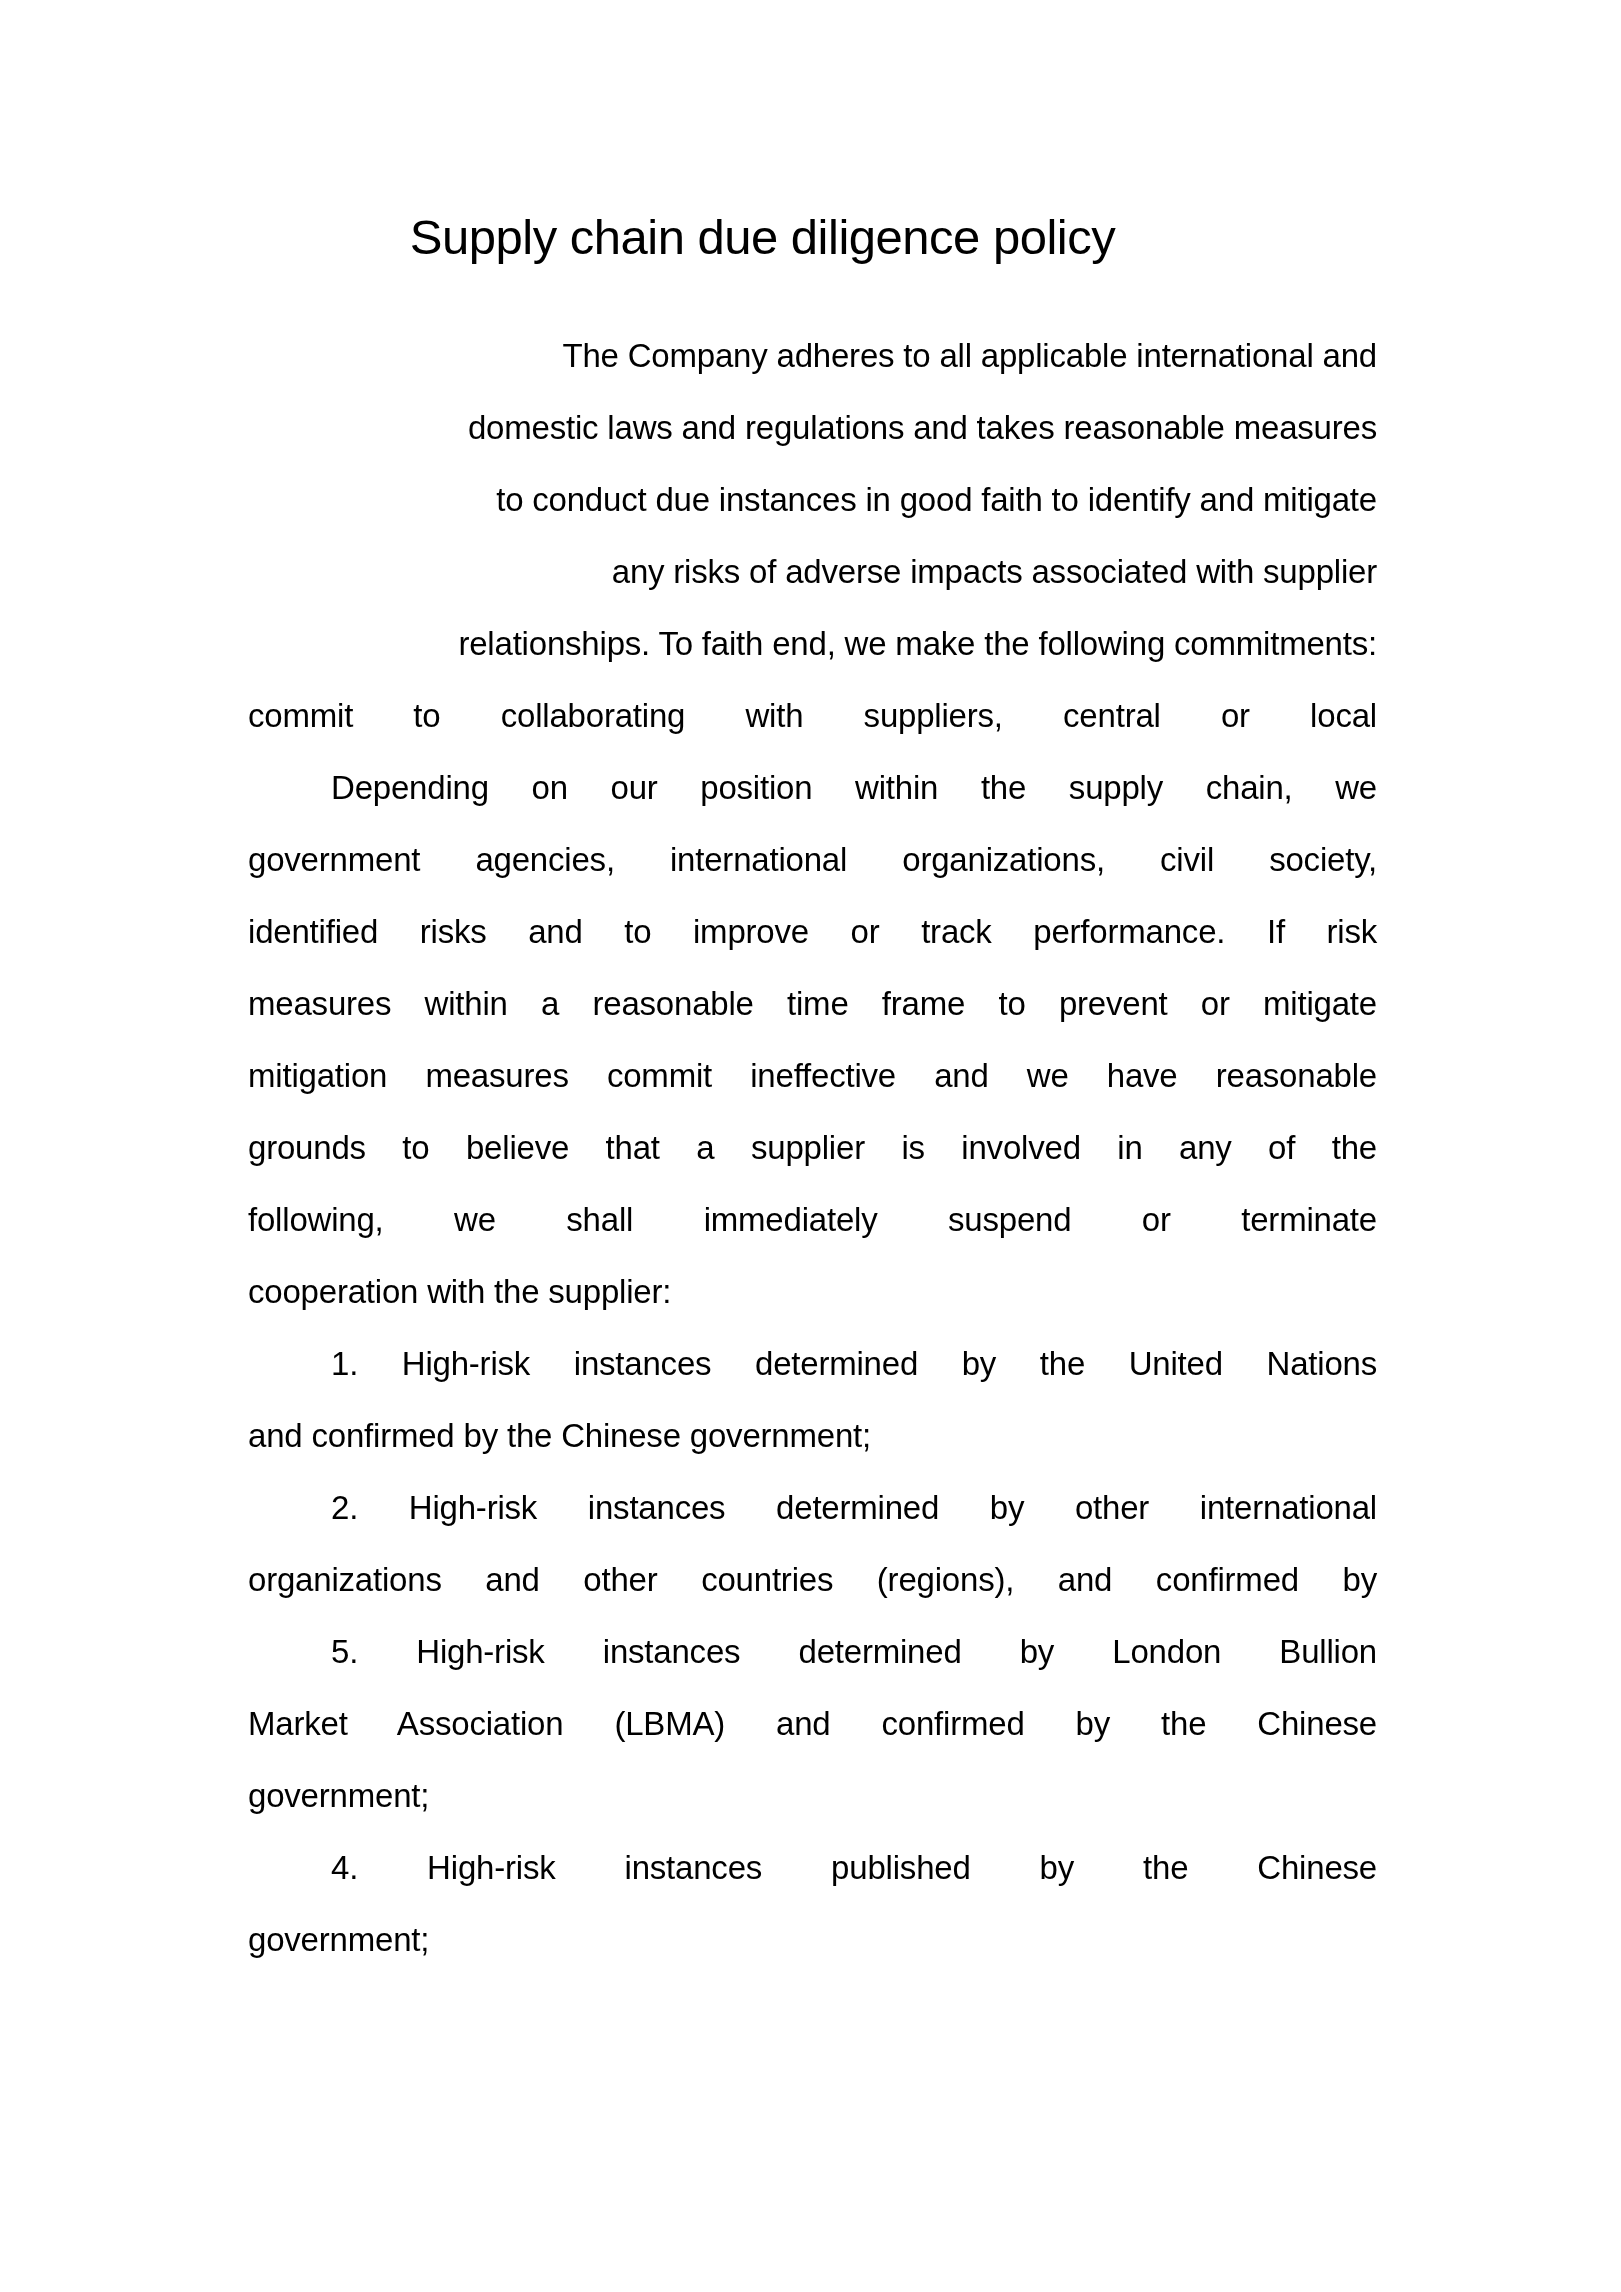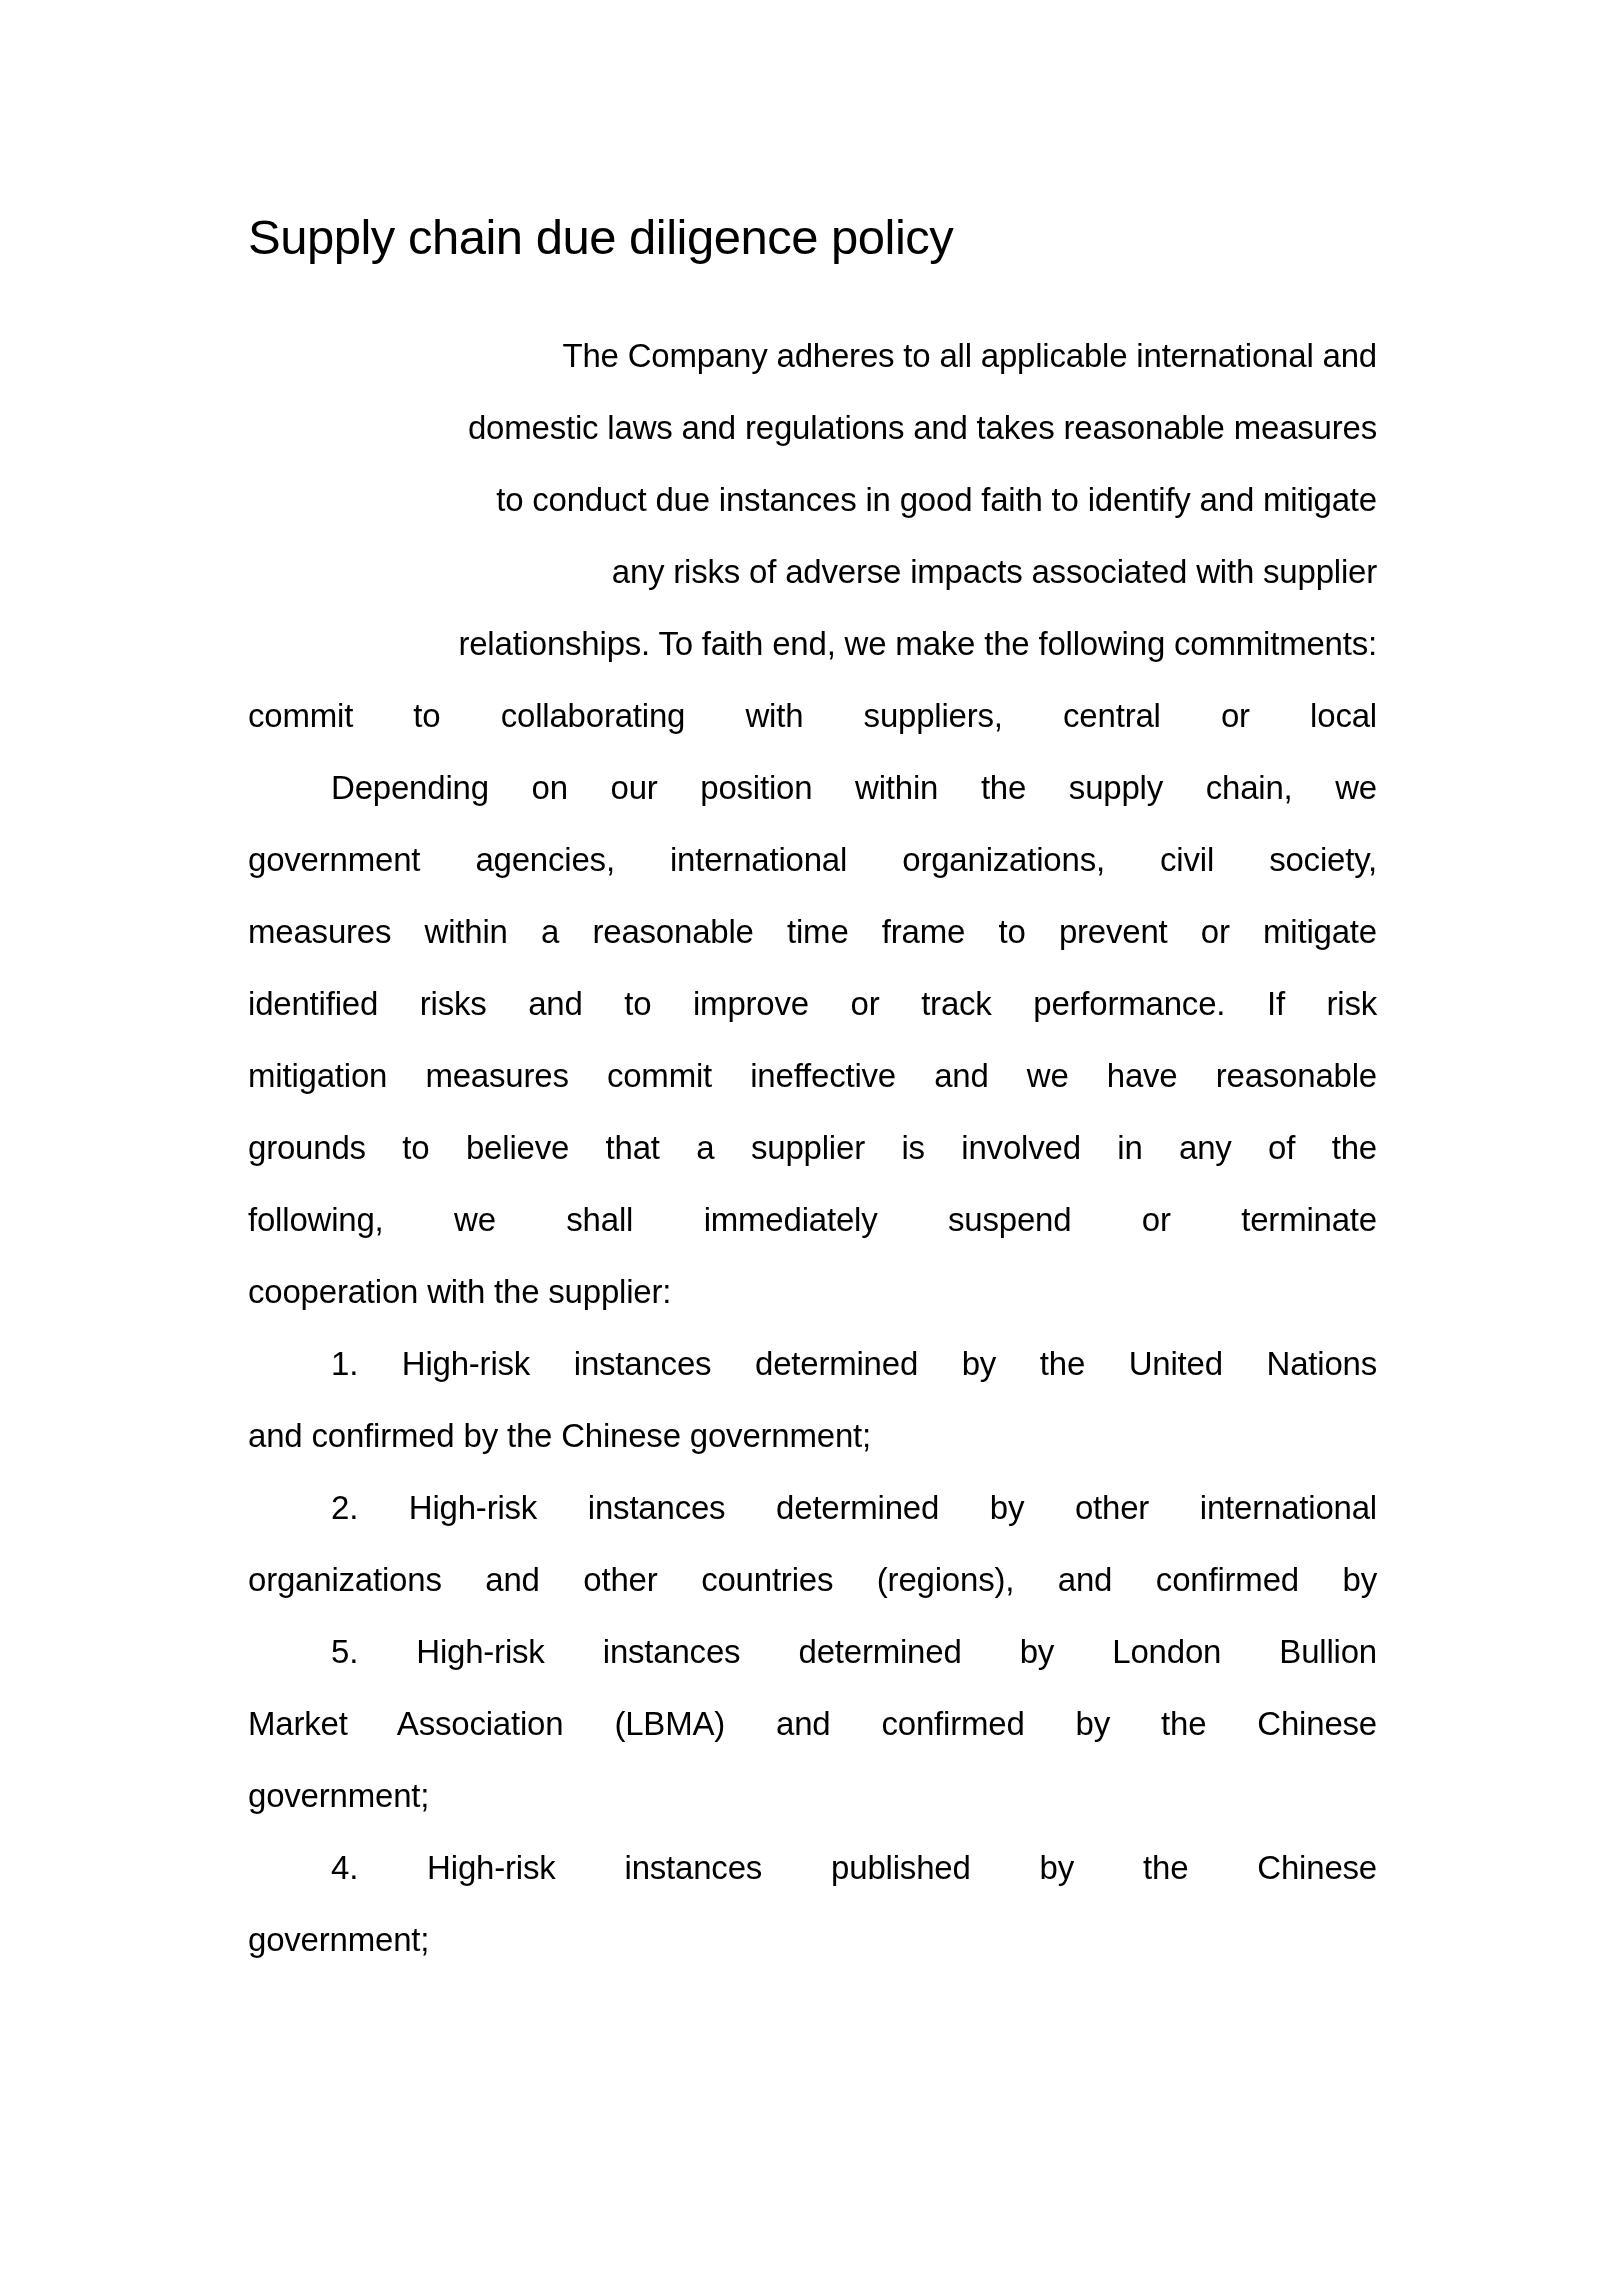--- a/index.html
+++ b/index.html
@@ -18,21 +18,21 @@
     box-sizing: border-box;
     width: 1129px;
     margin-left: 248px;
   }
   .doc-title {
     margin: 206px 0 51px 0;
     padding-right: 100px; 
     font-size: 49px;
     font-weight: 400;
     line-height: 63px;
-    text-align: left;
+    text-align: center;
     letter-spacing: -0.5px;
     white-space: nowrap;
   }
   .doc-body {
     font-size: 33px;
     line-height: 72px;
     letter-spacing: -0.2px;
   }
   .para {
     margin: 0;
@@ -61,22 +61,22 @@
         <div class="line first">The Company adheres to all applicable international and</div>
         <div class="line">domestic laws and regulations and takes reasonable measures</div>
         <div class="line">to conduct due instances in good faith to identify and mitigate</div>
         <div class="line">any risks of adverse impacts associated with supplier</div>
         <div class="line last">relationships. To faith end, we make the following commitments:</div>
       </div>
       <div class="para justify">
         <div class="line">commit to collaborating with suppliers, central or local</div>
         <div class="line first">Depending on our position within the supply chain, we</div>
         <div class="line">government agencies, international organizations, civil society,</div>
+        <div class="line">identified risks and to improve or track performance. If risk</div>
         <div class="line">measures within a reasonable time frame to prevent or mitigate</div>
-        <div class="line">identified risks and to improve or track performance. If risk</div>
         <div class="line">mitigation measures commit ineffective and we have reasonable</div>
         <div class="line">grounds to believe that a supplier is involved in any of the</div>
         <div class="line">following, we shall immediately suspend or terminate</div>
         <div class="line last">cooperation with the supplier:</div>
       </div>
       <div class="para justify">
         <div class="line first">1. High-risk instances determined by the United Nations</div>
         <div class="line last">and confirmed by the Chinese government;</div>
       </div>
       <div class="para justify">

